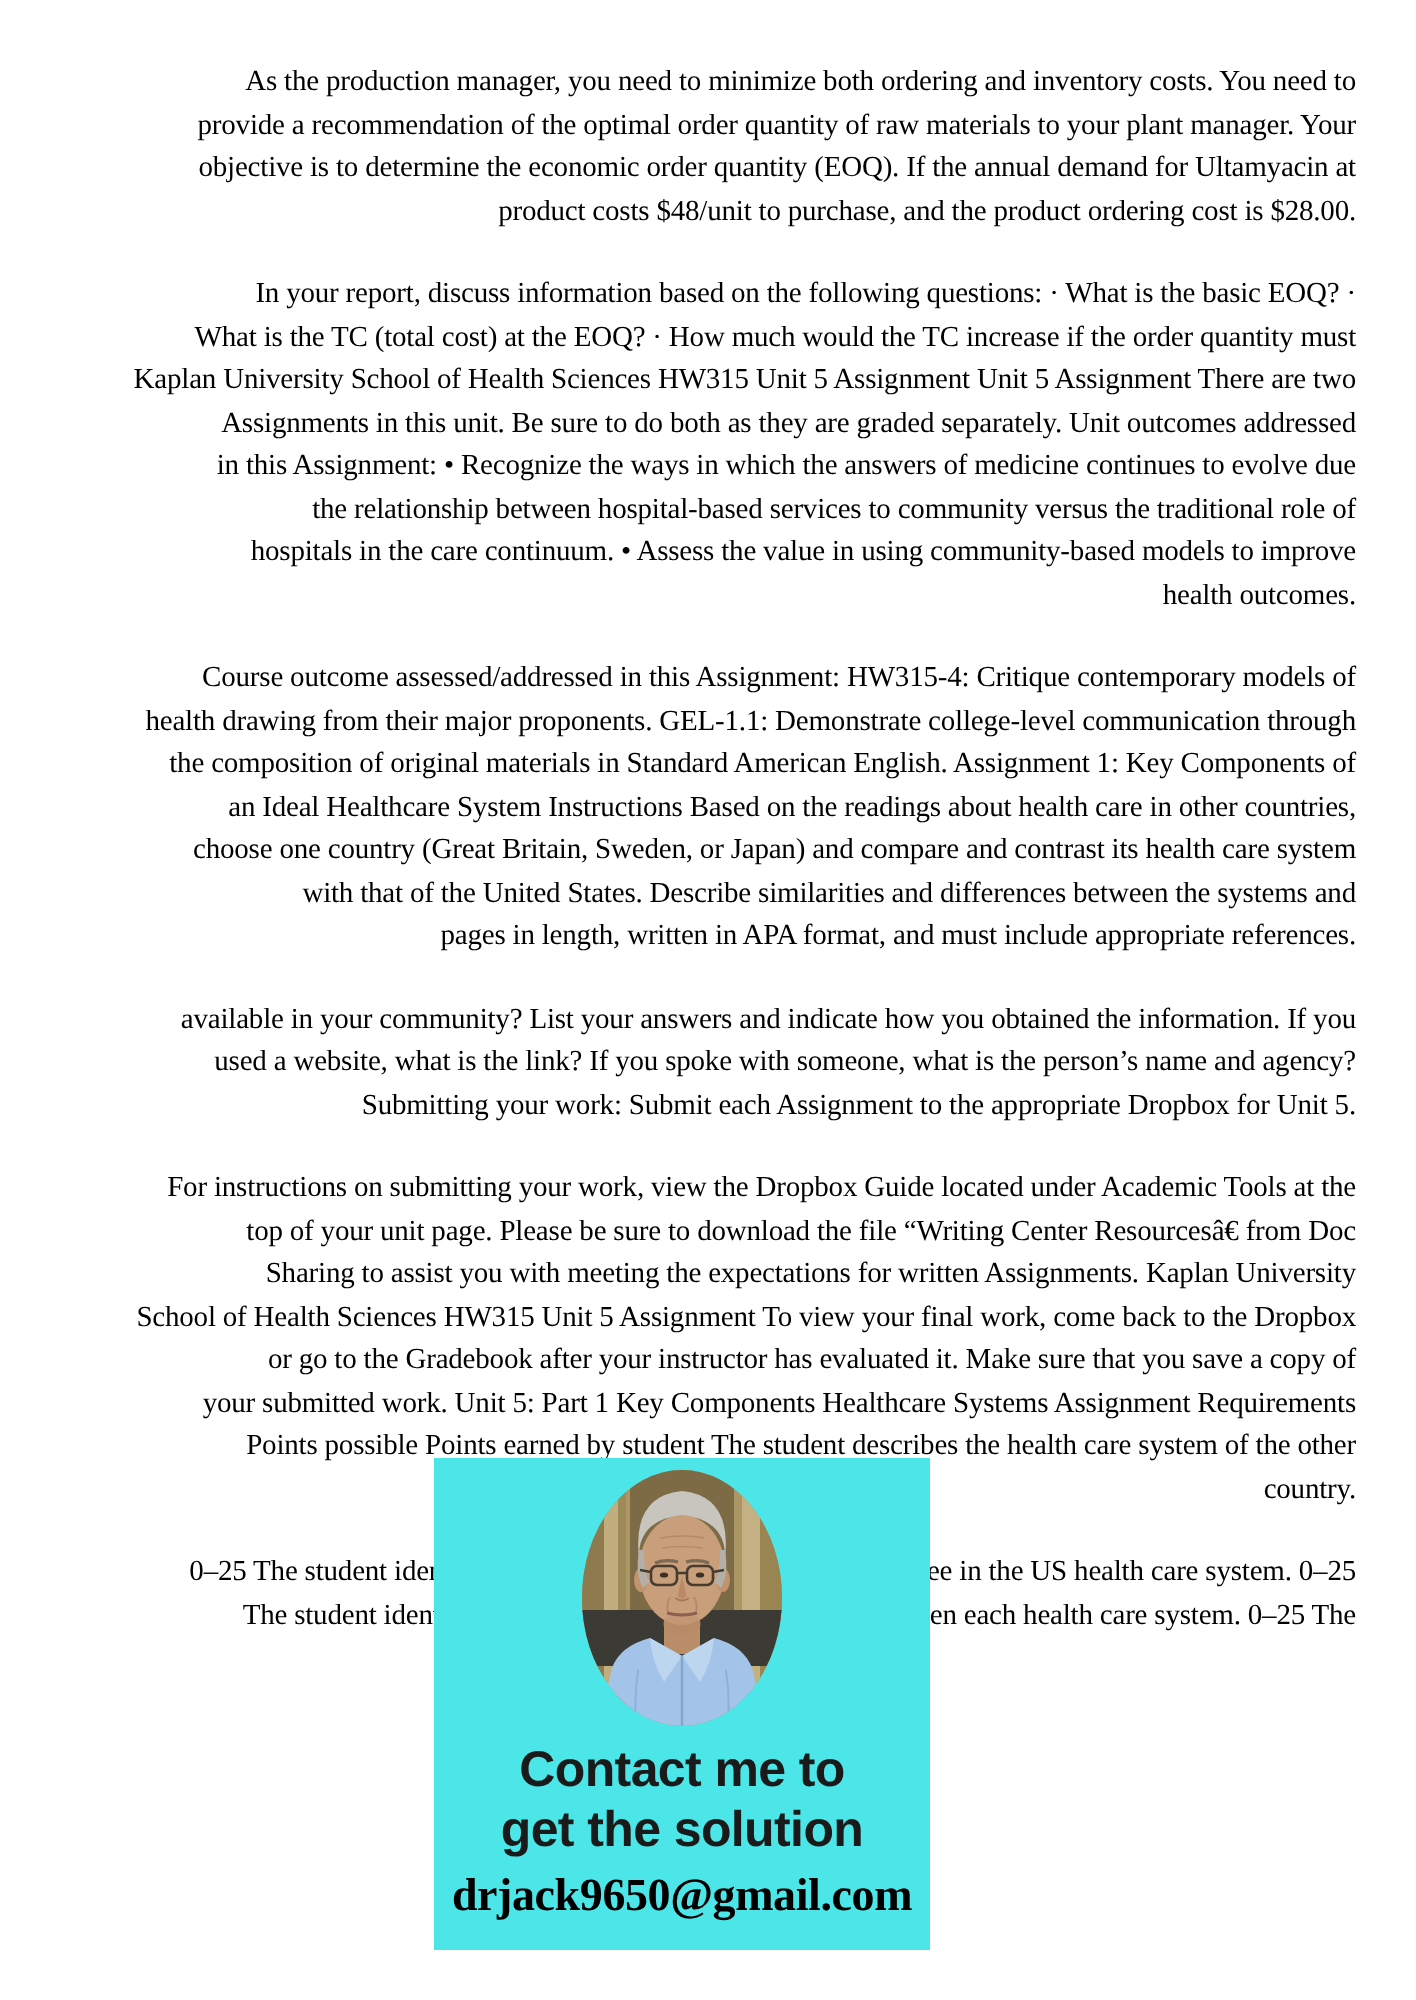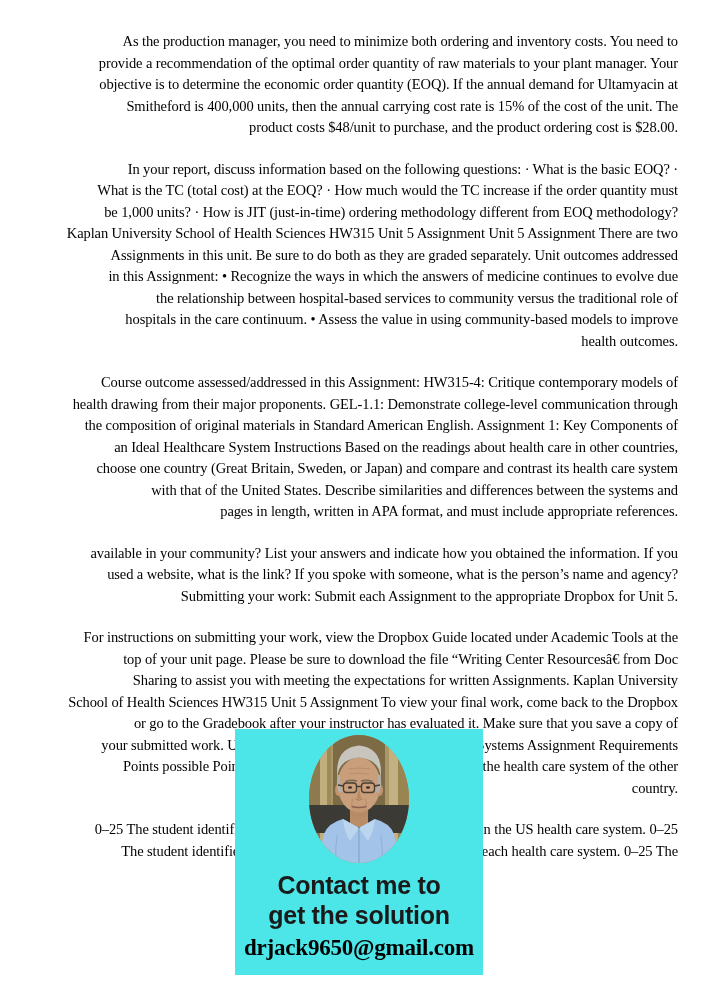--- a/index.html
+++ b/index.html
@@ -7,48 +7,46 @@
     width:708px;height:1000px;position:relative;background:#ffffff;overflow:hidden;
     font-family:"Liberation Serif", serif;
   }
   .doc{
     position:absolute;left:48px;top:31px;width:630px;color:#000;
     font-size:14.5px;line-height:21.5px;letter-spacing:-0.1px;text-align:right;
   }
   .para{margin:0 0 20px 0;}
   .line{white-space:nowrap;}
   .overlay{
-    position:absolute;left:235px;top:729px;width:248px;height:246px;
+    position:absolute;left:217px;top:729px;width:248px;height:246px;
     text-align:center;box-sizing:border-box;
   }
   .portrait{display:block;margin:6px auto 0 auto;}
   .overlay-heading{
     font-family:"Liberation Sans", sans-serif;font-weight:700;
     font-size:25px;line-height:30px;margin-top:7px;letter-spacing:-0.3px;
   }
   .overlay-email{
     font-family:"Liberation Serif", serif;font-weight:700;
     font-size:23px;line-height:28px;margin-top:4px;letter-spacing:-0.2px;
   }
 </style>
 </head>
 <body style="background: rgb(255, 255, 255);">
 
 <div class="doc" style="color: rgb(0, 0, 0);">
     <div class="para">
       <div class="line">As the production manager, you need to minimize both ordering and inventory costs. You need to</div>
       <div class="line">provide a recommendation of the optimal order quantity of raw materials to your plant manager. Your</div>
       <div class="line">objective is to determine the economic order quantity (EOQ). If the annual demand for Ultamyacin at</div>
-      <div class="line">Smitheford is 400,000 units, then the annual carrying cost rate is 15% of the cost of the unit. The</div>
       <div class="line">product costs $48/unit to purchase, and the product ordering cost is $28.00.</div>
     </div>
     <div class="para">
       <div class="line">In your report, discuss information based on the following questions: · What is the basic EOQ? ·</div>
       <div class="line">What is the TC (total cost) at the EOQ? · How much would the TC increase if the order quantity must</div>
-      <div class="line">be 1,000 units? · How is JIT (just-in-time) ordering methodology different from EOQ methodology?</div>
       <div class="line">Kaplan University School of Health Sciences HW315 Unit 5 Assignment Unit 5 Assignment There are two</div>
       <div class="line">Assignments in this unit. Be sure to do both as they are graded separately. Unit outcomes addressed</div>
       <div class="line">in this Assignment: • Recognize the ways in which the answers of medicine continues to evolve due</div>
       <div class="line">the relationship between hospital-based services to community versus the traditional role of</div>
       <div class="line">hospitals in the care continuum. • Assess the value in using community-based models to improve</div>
       <div class="line">health outcomes.</div>
     </div>
     <div class="para">
       <div class="line">Course outcome assessed/addressed in this Assignment: HW315-4: Critique contemporary models of</div>
       <div class="line">health drawing from their major proponents. GEL-1.1: Demonstrate college-level communication through</div>

